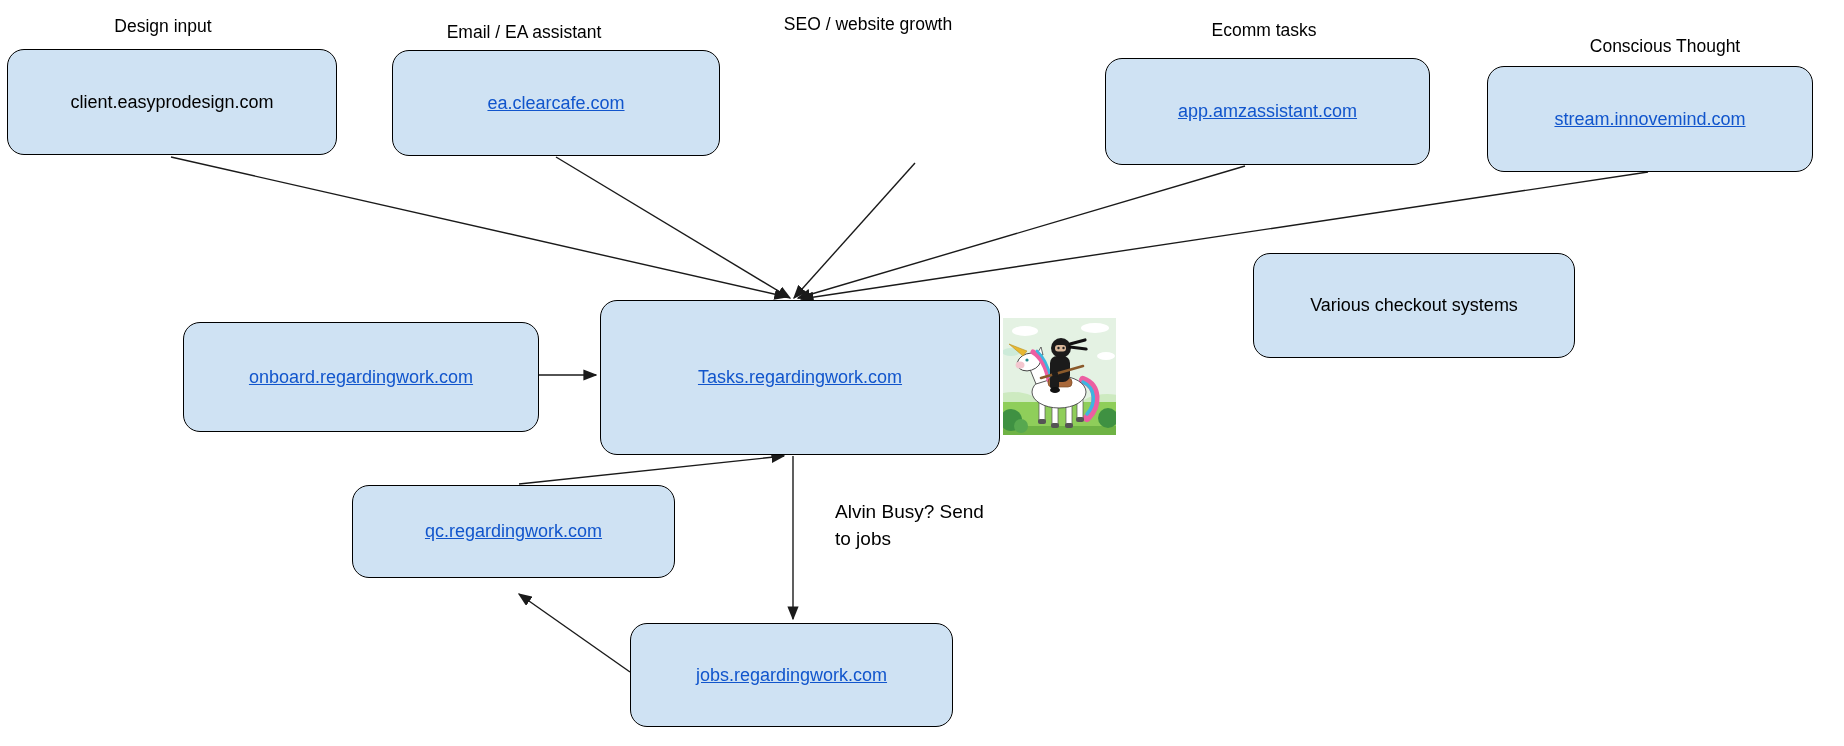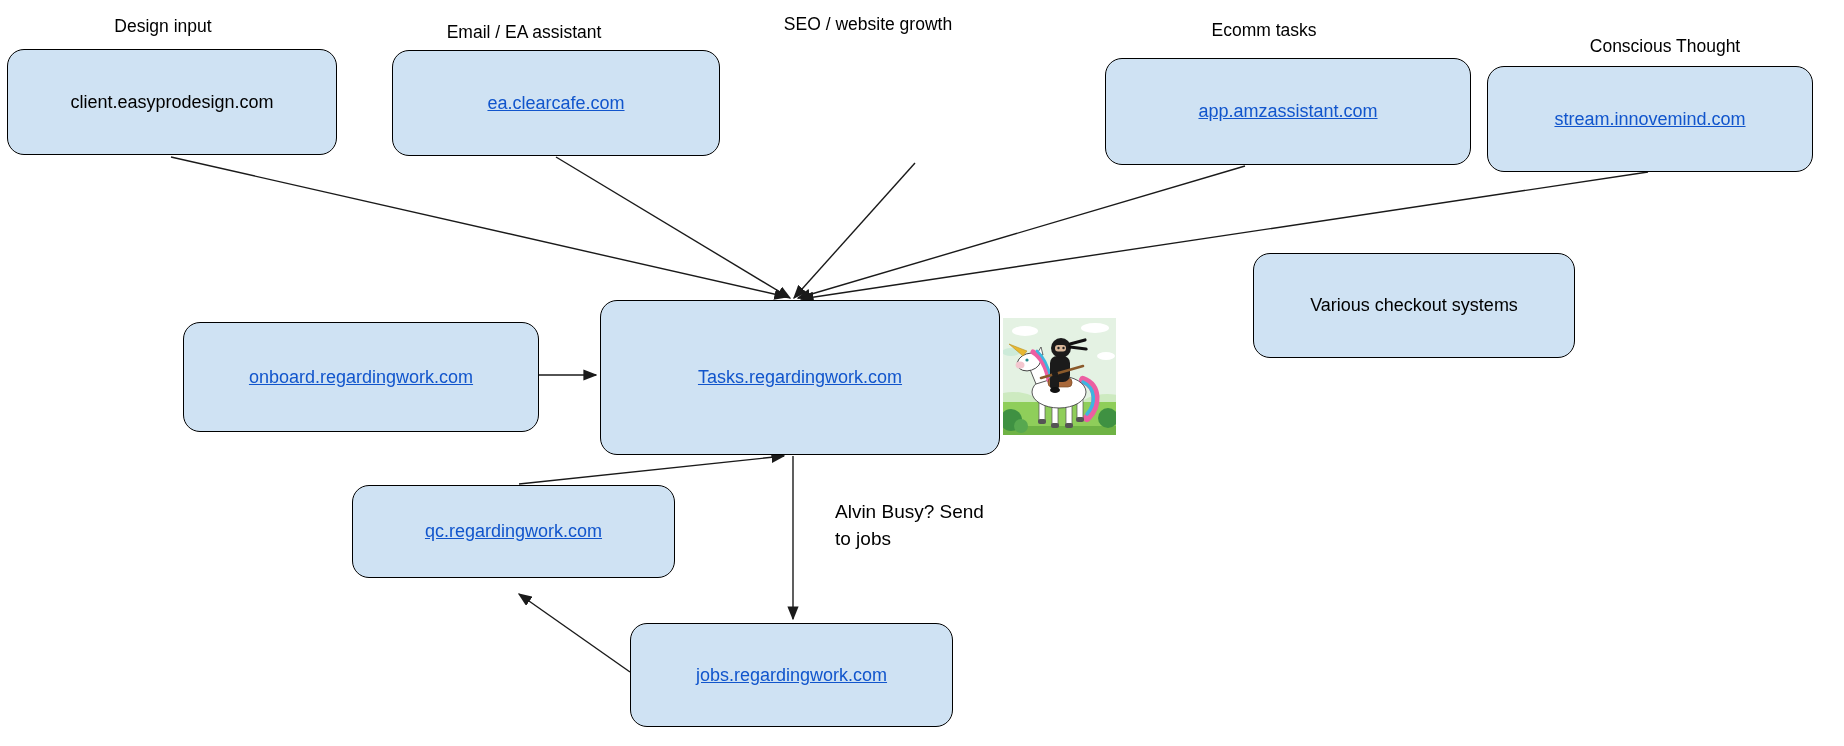--- a/index.html
+++ b/index.html
@@ -53,21 +53,21 @@
 
   <div class="node" style="left:7px; top:49px; width:330px; height:106px;justify-content:center;">
     <span>client.easyprodesign.com</span>
   </div>
 
   <div class="node" style="left:392px; top:50px; width:328px; height:106px;">
     <a class="lnk">ea.clearcafe.com</a>
   </div>
 
 
-  <div class="node" style="left:1105px; top:58px; width:366px; height:107px;">
+  <div class="node" style="left:1105px; top:58px; width:325px; height:107px;">
     <a class="lnk">app.amzassistant.com</a>
   </div>
 
   <div class="node" style="left:1487px; top:66px; width:326px; height:106px;">
     <a class="lnk">stream.innovemind.com</a>
   </div>
 
   <div class="node" style="left:183px; top:322px; width:356px; height:110px;">
     <a class="lnk">onboard.regardingwork.com</a>
   </div>

